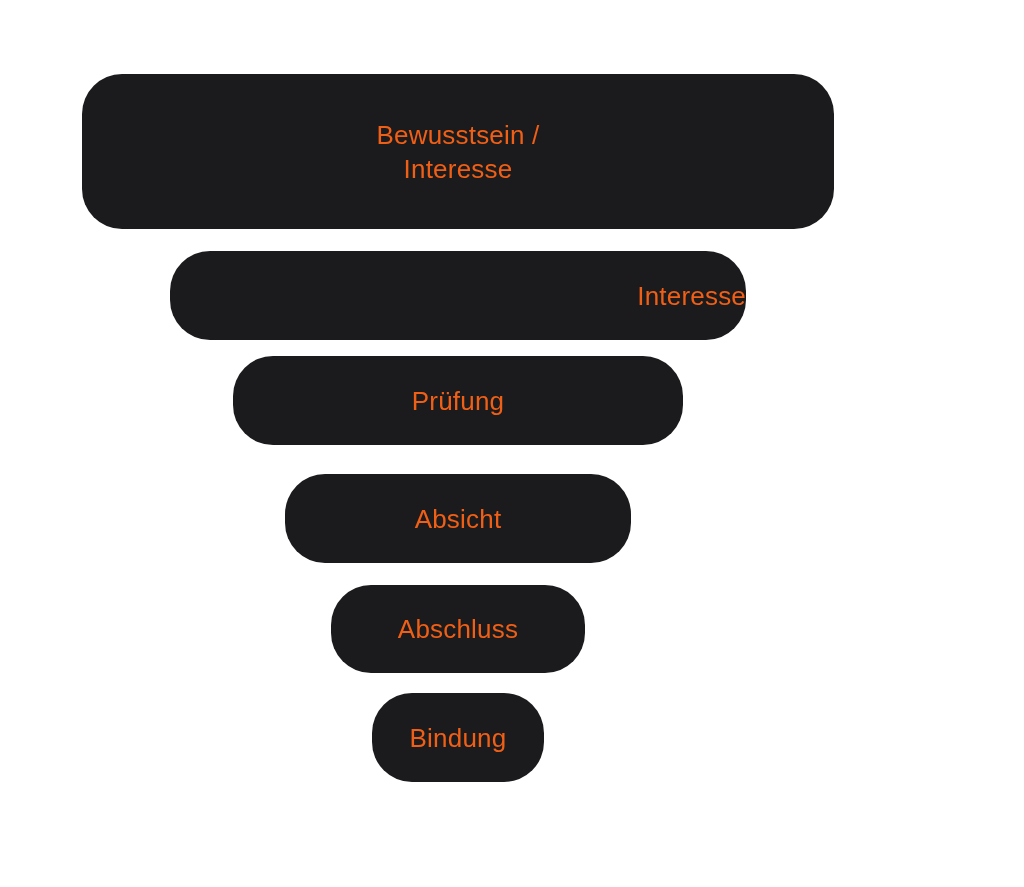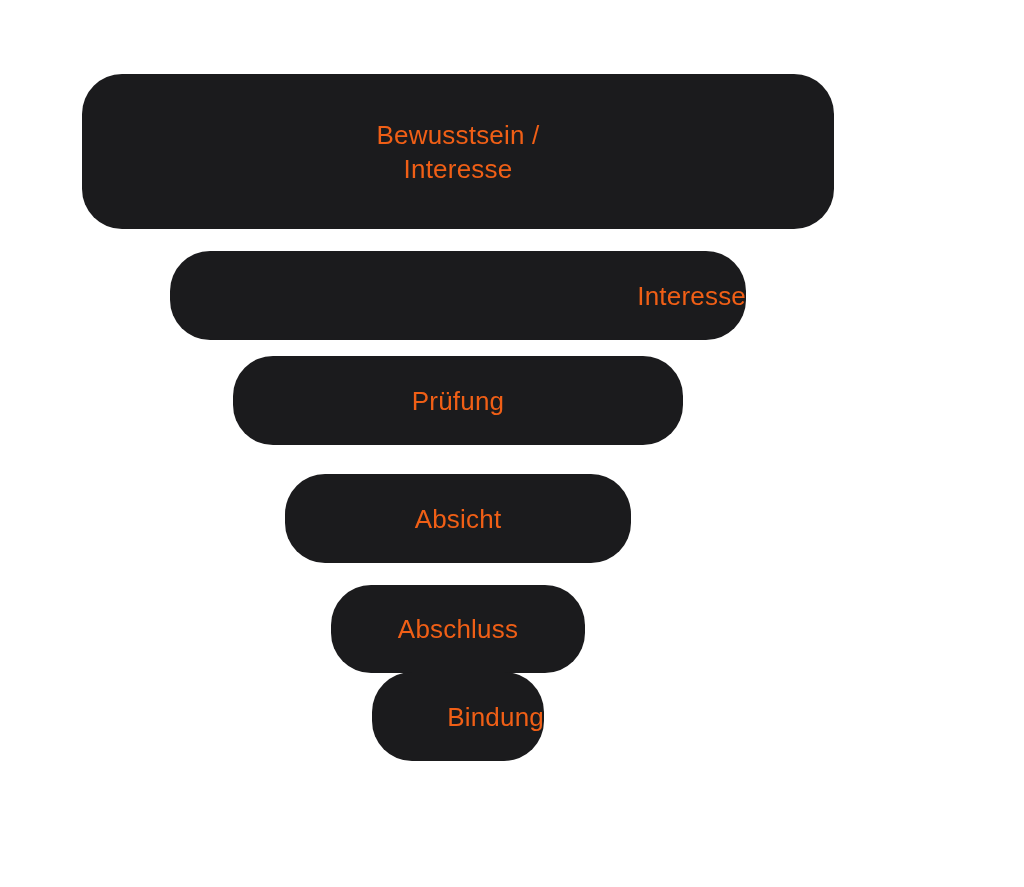--- a/index.html
+++ b/index.html
@@ -60,18 +60,18 @@
     <div class="stage" style="top: 474px; width: 346px; height: 89px;">
       <div class="stage-label">
         <div>Absicht</div>
       </div>
     </div>
     <div class="stage" style="top: 585px; width: 254px; height: 88px;">
       <div class="stage-label">
         <div>Abschluss</div>
       </div>
     </div>
-    <div class="stage" style="top: 672px; width: 172px; height: 89px; justify-content: flex-end;">
+    <div class="stage" style="top: 693px; width: 172px; height: 89px;">
       <div class="stage-label">
         <div>Bindung</div>
       </div>
     </div>
   </div>
 
 </body></html>

